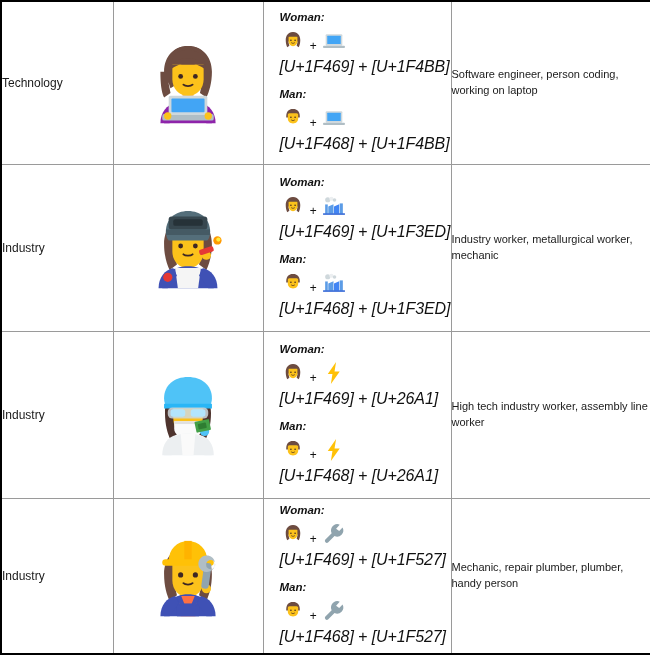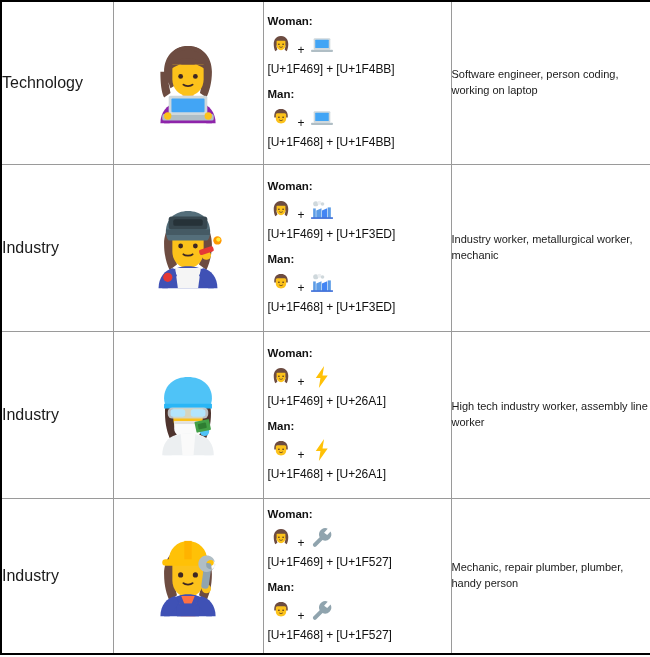--- a/index.html
+++ b/index.html
@@ -34,41 +34,41 @@
     vertical-align: middle;
     padding: 0;
   }
   col.c-category { width: 112px; }
   col.c-emoji { width: 150px; }
   col.c-codes { width: 188px; }
   col.c-desc { width: 200px; }
 
   .cat-cell {
     padding: 6px 10px;
-    font-size: 16px;
+    font-size: 12px;
     color: #1a1a1a;
     vertical-align: middle;
   }
   .desc-cell {
     padding: 6px 12px;
     font-size: 11px;
     line-height: 1.45;
     color: #1a1a1a;
     vertical-align: middle;
   }
   .emoji-cell {
     text-align: center;
     vertical-align: middle;
     padding: 4px 0;
   }
   .codes-cell {
     padding: 8px 10px 8px 12px;
     vertical-align: middle;
   }
-  .gender-block { margin: 0 0 2px 4px; }
+  .gender-block { margin: 0 0 2px 16px; font-style: italic; }
   .gender-block + .gender-block { margin-top: 12px; }
   .gender-label {
     font-size: 11.5px;
     font-weight: bold;
     color: #111;
     margin-bottom: 3px;
   }
   .glyph-row {
     display: flex;
     align-items: center;
@@ -76,21 +76,21 @@
     height: 30px;
     margin-bottom: 2px;
   }
   .glyph-row .plus {
     font-size: 12px;
     color: #111;
     align-self: flex-end;
     padding-bottom: 3px;
   }
   .codes-text {
-    font-size: 12px;
+    font-size: 16px;
     color: #111;
     letter-spacing: -0.1px;
   }
 
   
   .ico { display: block; }
   .ico-sm { width: 26px; height: 26px; }
   .ico-lg { width: 92px; height: 92px; }
   .big-wrap { display: inline-block; line-height: 0; }
 </style>

